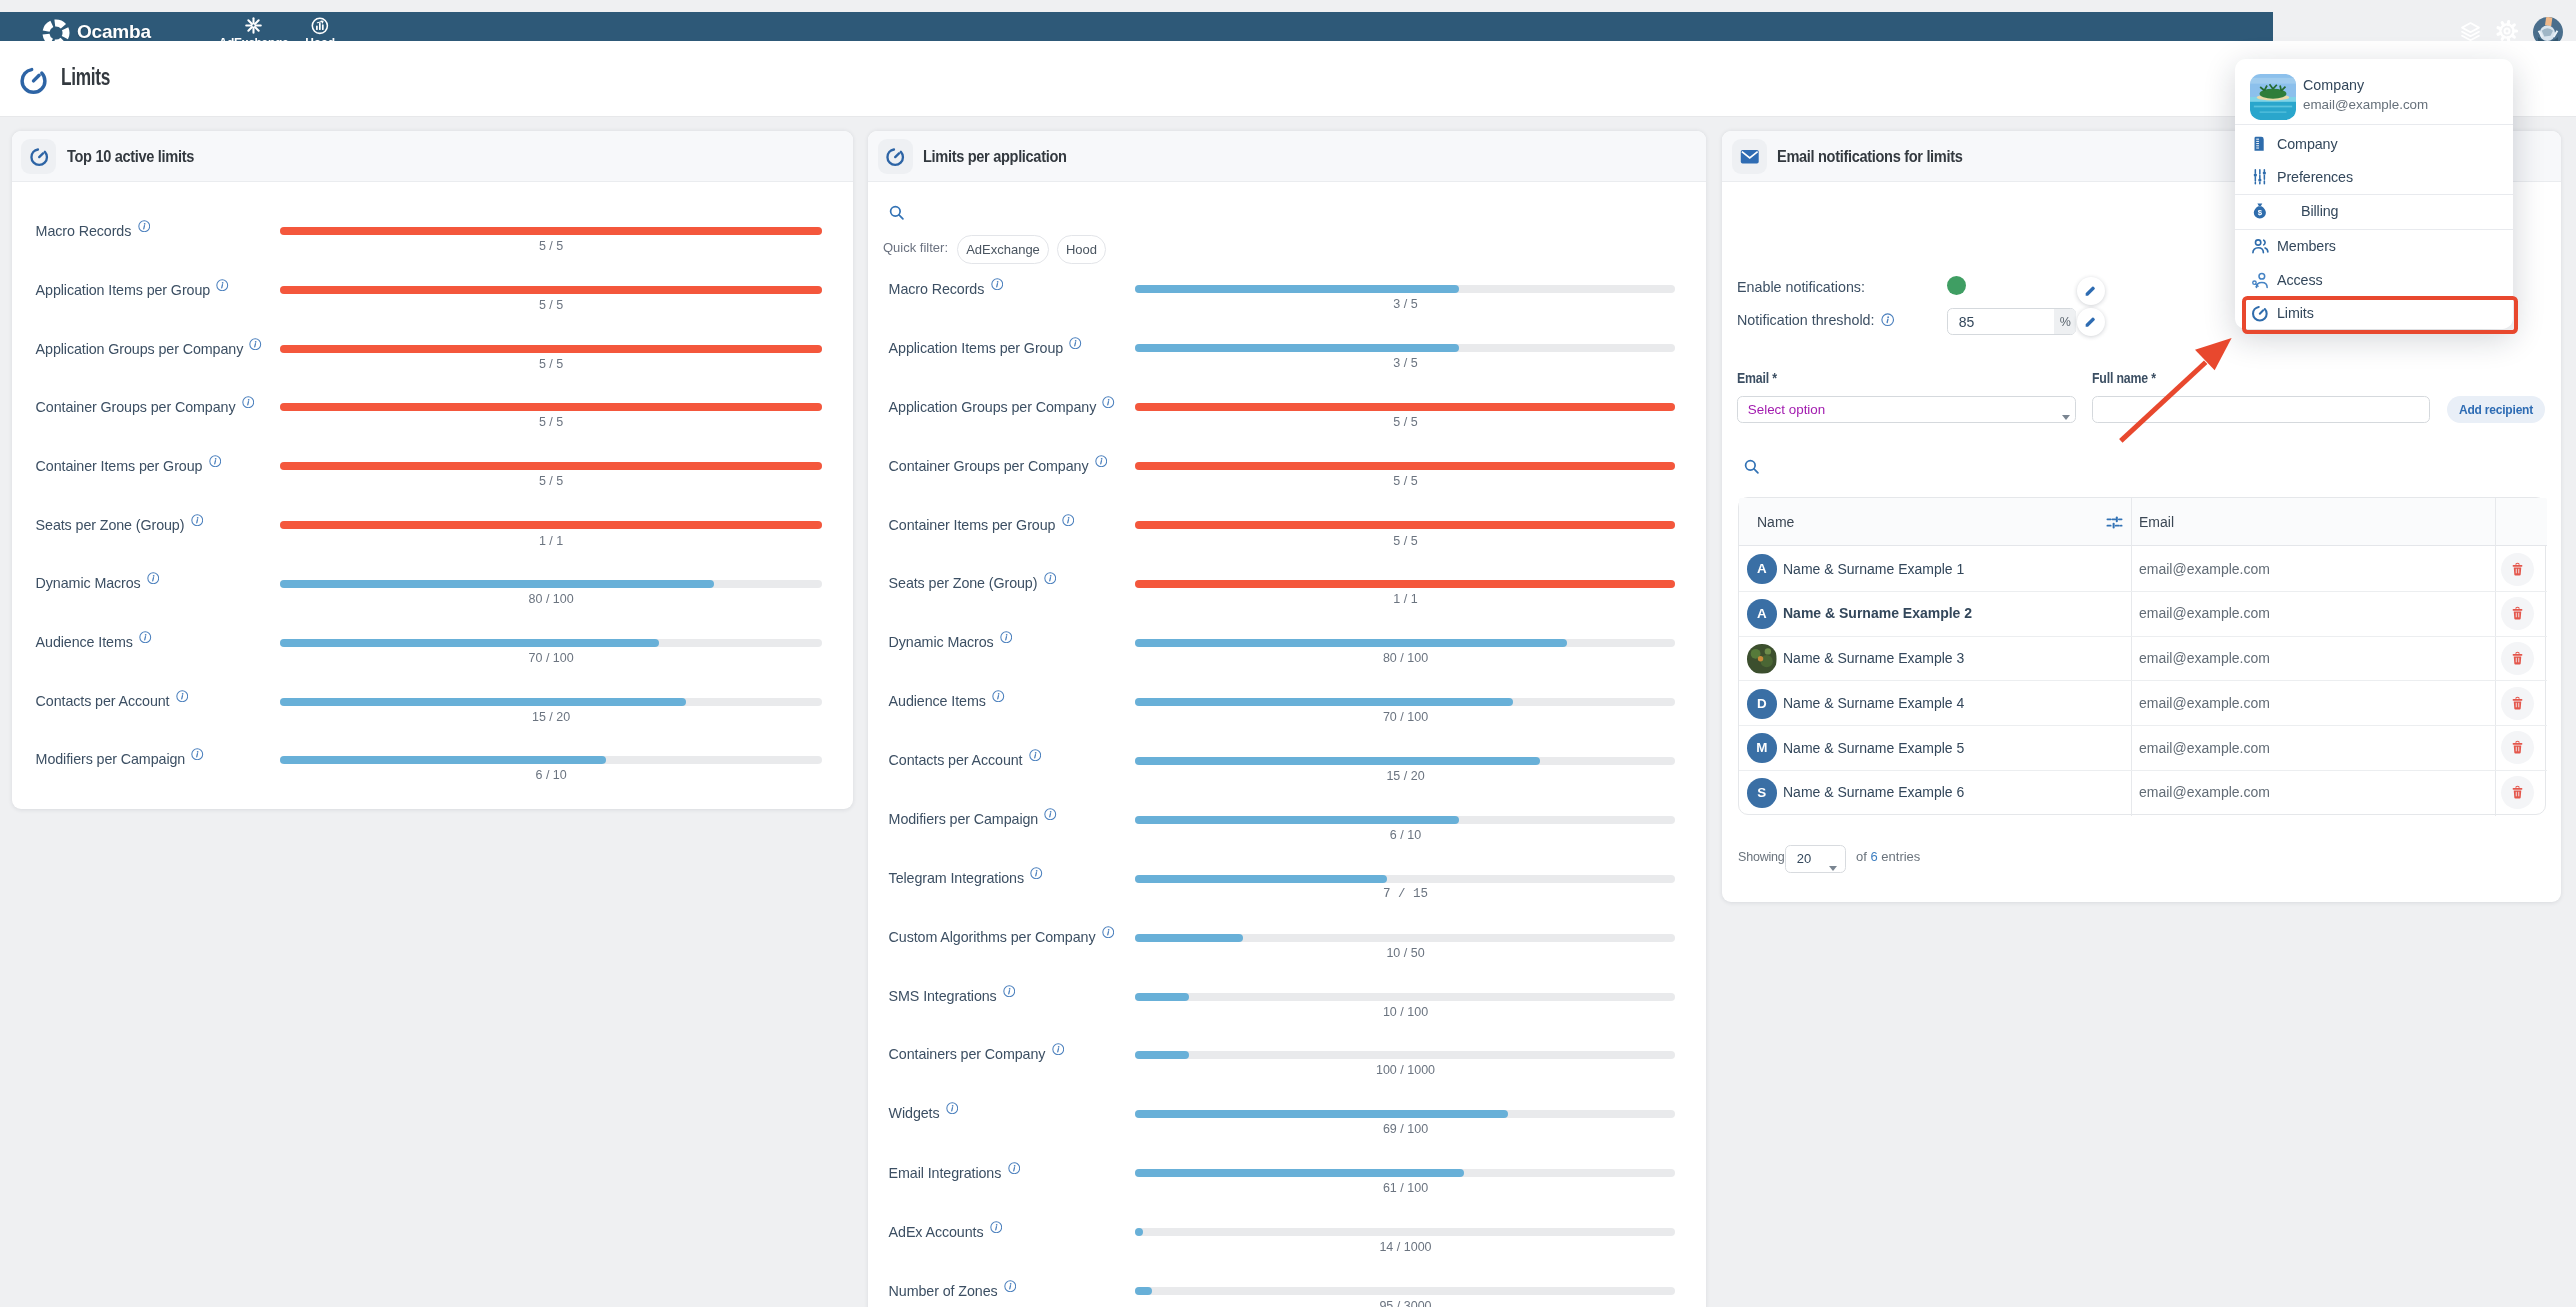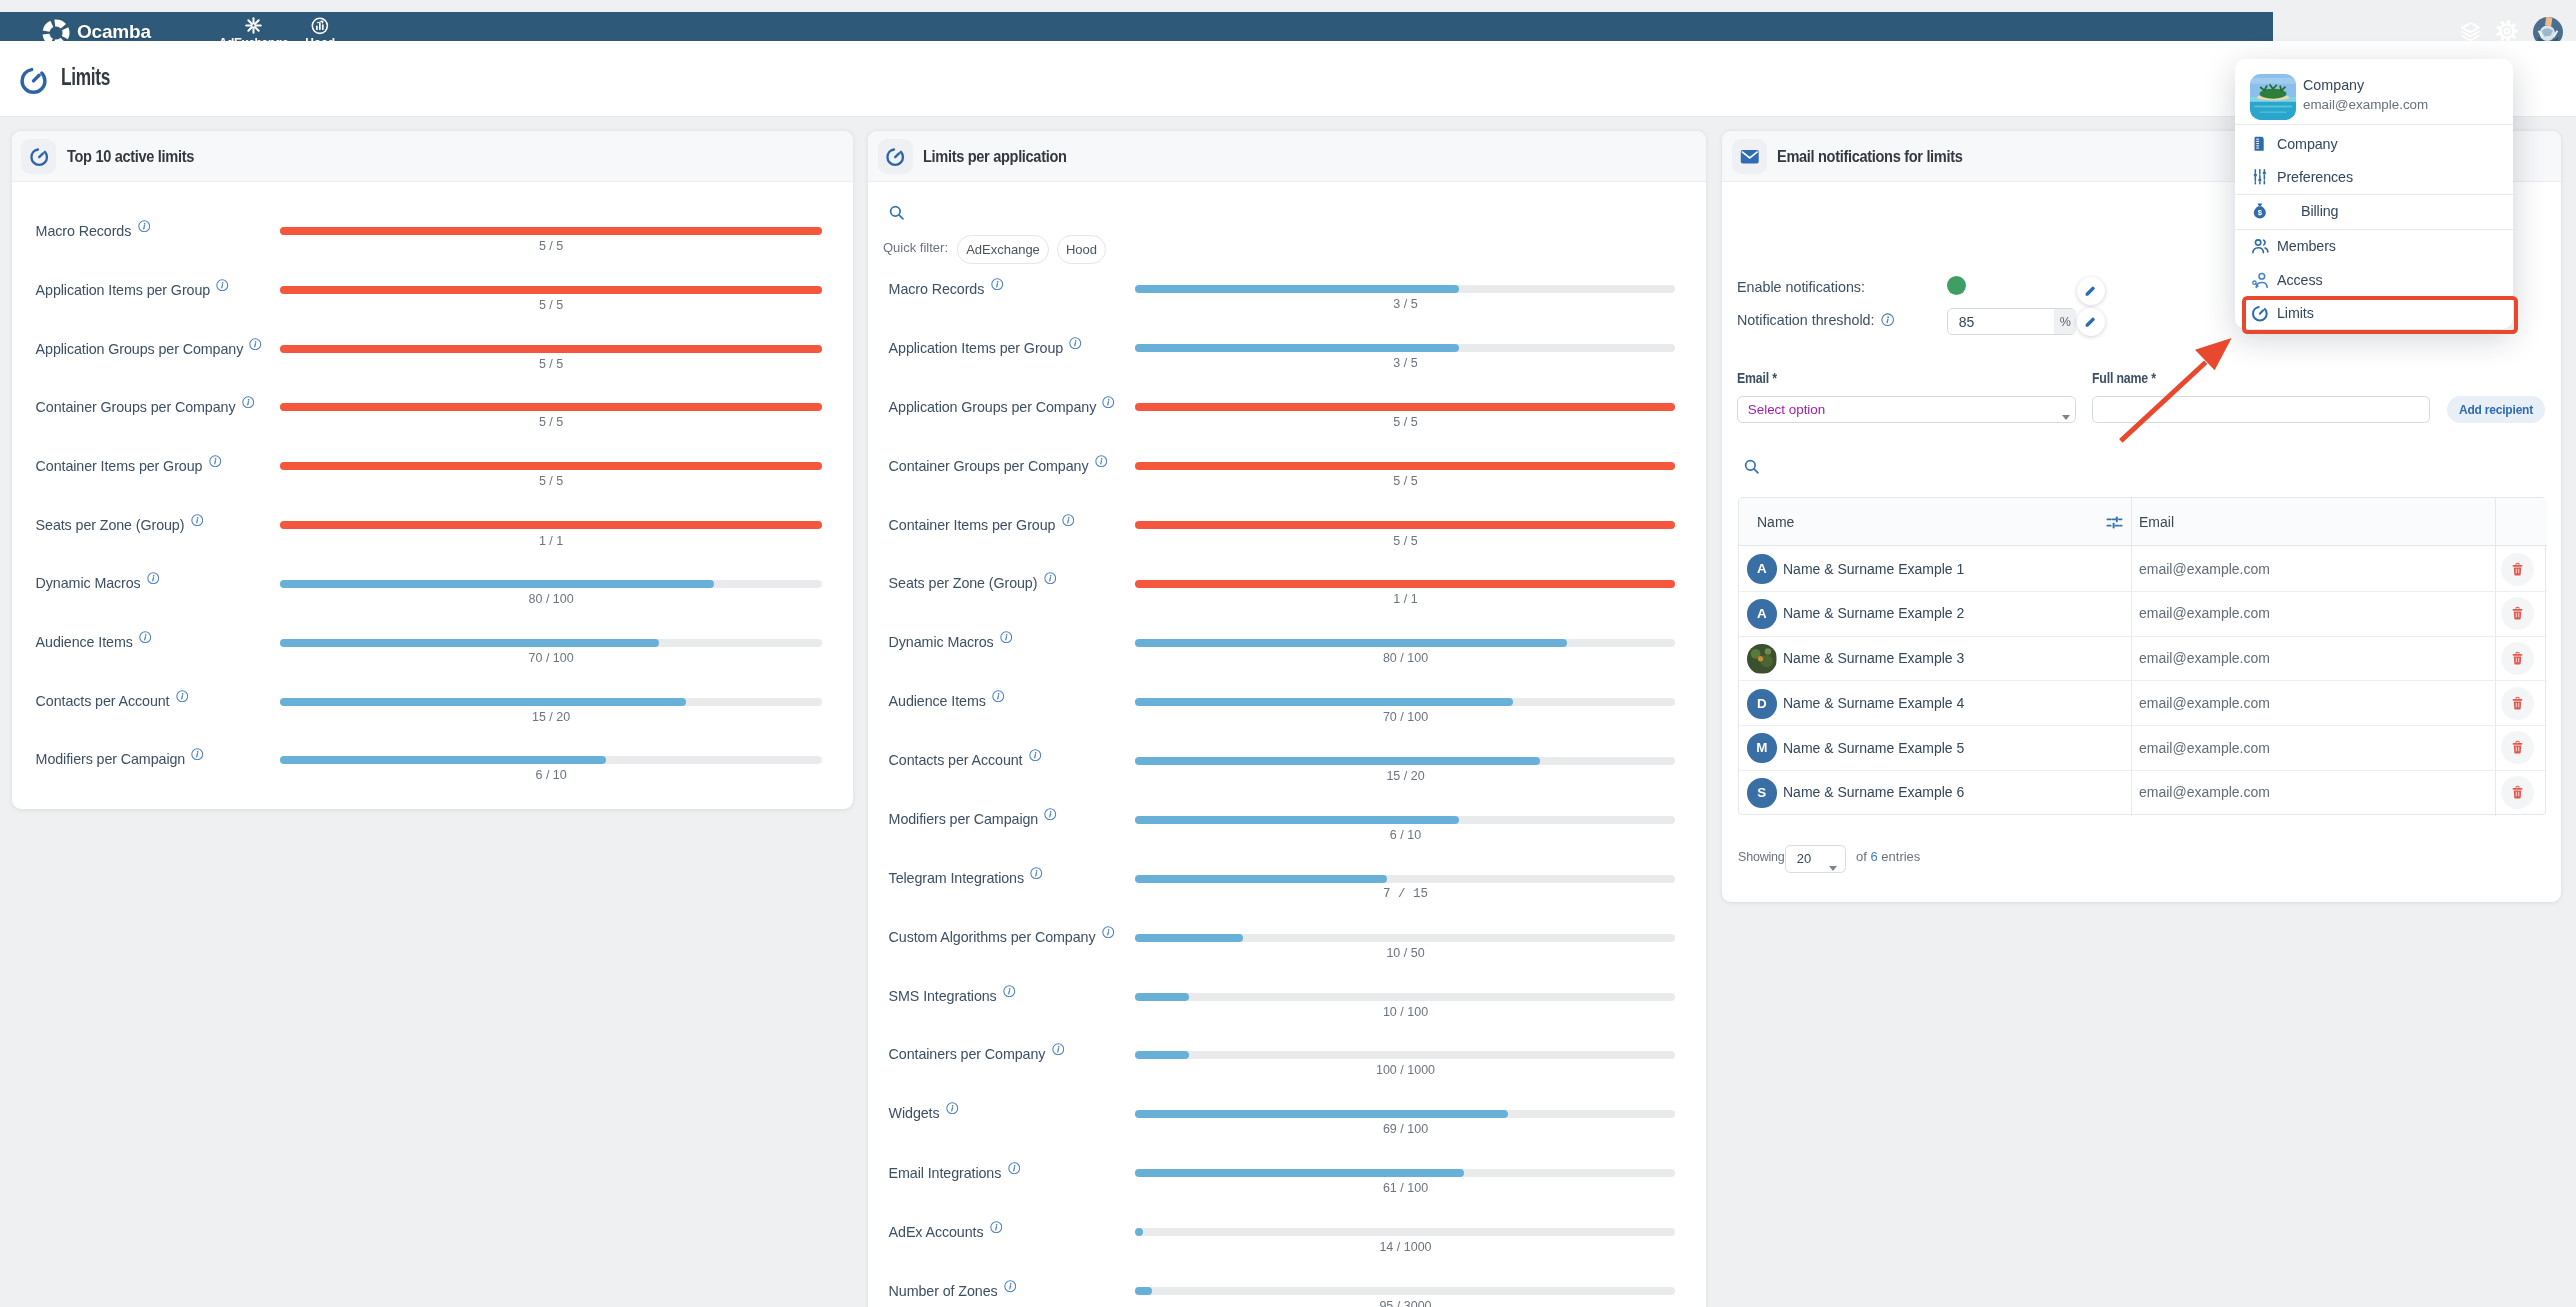--- a/index.html
+++ b/index.html
@@ -352,21 +352,21 @@
     <div style="position:absolute;left:15px;top:265px;width:339px;height:27px;background:#fff;border:0.9px solid #d5d9dd;border-radius:5.4px;">
       <div style="position:absolute;left:9.8px;top:5.4px;width:179px;height:16px;font-size:13.4px;color:#a21caf;">Select option</div>
       <div style="position:absolute;left:324px;top:9.8px;width:10.7px;height:9px;"><span style="display:inline-block;width:0;height:0;border-left:4.5px solid transparent;border-right:4.5px solid transparent;border-top:5.4px solid #7a8591;"></span></div>
     </div>
     <div style="position:absolute;left:370px;top:265px;width:338px;height:27px;background:#fff;border:0.9px solid #d5d9dd;border-radius:5.4px;"></div>
     <div style="position:absolute;left:725px;top:265px;width:98px;height:27px;background:#e9eff7;border-radius:13.4px;display:flex;align-items:center;justify-content:center;font-size:12px;font-weight:bold;color:#2e6cb4;letter-spacing:-0.2px;">Add recipient</div>
     <div style="position:absolute;left:19.7px;top:326px;width:19.7px;height:19.7px;"><svg width="19.7" height="19.7" viewBox="0 0 24 24" style="">
         <circle cx="10.2" cy="10.2" r="5.8" fill="none" stroke="#3272b5" stroke-width="2.1"></circle>
         <path d="M14.6 14.6 L19.4 19.4" stroke="#3272b5" stroke-width="2.1" stroke-linecap="round"></path>
       </svg></div>
-    <div style="position:absolute;left:16px;top:366px;width:808px;height:318px;border:0.9px solid #e5e7ea;border-radius:4px;">
+    <div style="position:absolute;left:16px;top:366px;width:808px;height:318px;border:0.9px solid #e5e7ea;border-radius:10px;">
       <div style="position:absolute;left:0px;top:0px;width:808px;height:48px;background:#fafbfc;border-bottom:0.9px solid #e4e6ea;border-radius:1.8px 1.8px 0 0;"></div>
       <div style="position:absolute;left:18px;top:16px;width:107px;height:18px;font-size:14px;color:#3b4754;">Name</div>
       <div style="position:absolute;left:366px;top:15px;width:19px;height:19px;"><svg width="19" height="19" viewBox="0 0 24 24" style="">
           <path d="M3 8 h10 M17.5 8 h3.5" stroke="#3272b5" stroke-width="2.2" stroke-linecap="round" stroke-dasharray="4.2 2.2"></path>
           <rect x="13.6" y="4.4" width="2.6" height="7.2" rx="1.2" fill="#3272b5"></rect>
           <path d="M3 16 h6 M13.5 16 h7.5" stroke="#3272b5" stroke-width="2.2" stroke-linecap="round" stroke-dasharray="4.2 2.2"></path>
           <rect x="9.6" y="12.4" width="2.6" height="7.2" rx="1.2" fill="#3272b5"></rect>
         </svg></div>
       <div style="position:absolute;left:400px;top:16px;width:107px;height:18px;font-size:14px;color:#3b4754;">Email</div>
       <div style="position:absolute;left:392px;top:0px;width:0.9px;height:318px;background:#e7e9ec;"></div>
@@ -377,21 +377,21 @@
       <div style="position:absolute;left:762px;top:55px;width:33px;height:33px;background:#f4f5f7;border-radius:50%;display:flex;align-items:center;justify-content:center;">
         <svg width="15" height="15" viewBox="0 0 24 24" style="">
           <path d="M9.3 4.2 a2.7 2.2 0 0 1 5.4 0" fill="none" stroke="#e4564b" stroke-width="1.8"></path>
           <rect x="4.2" y="4.8" width="15.6" height="2.6" rx="1.2" fill="#e4564b"></rect>
           <path d="M6 8.6 h12 l-0.9 11.2 a1.8 1.8 0 0 1 -1.8 1.7 h-6.6 a1.8 1.8 0 0 1 -1.8 -1.7 Z" fill="#e4564b"></path>
           <path d="M10 11.5 v6 M14 11.5 v6" stroke="#f5f6f8" stroke-width="1.4" stroke-linecap="round"></path>
         </svg>
       </div>
       <div style="position:absolute;left:0px;top:93px;width:808px;height:0.9px;background:#eceef0;"></div>
       <div style="position:absolute;left:8px;top:101px;width:29.5px;height:29.5px;background:#3a6fa5;border-radius:50%;color:#fff;font-size:13.4px;font-weight:bold;display:flex;align-items:center;justify-content:center;">A</div>
-      <div style="position:absolute;left:44px;top:107px;width:286px;height:18px;font-size:14px;color:#33475b;">Name &amp; Surname Example 2</div>
+      <div style="position:absolute;left:44px;top:107px;width:286px;height:18px;font-size:14px;color:#33475b;font-weight:bold;">Name &amp; Surname Example 2</div>
       <div style="position:absolute;left:400px;top:107px;width:268px;height:18px;font-size:14px;color:#626c76;">email@example.com</div>
       <div style="position:absolute;left:762px;top:99px;width:33px;height:33px;background:#f4f5f7;border-radius:50%;display:flex;align-items:center;justify-content:center;">
         <svg width="15" height="15" viewBox="0 0 24 24" style="">
           <path d="M9.3 4.2 a2.7 2.2 0 0 1 5.4 0" fill="none" stroke="#e4564b" stroke-width="1.8"></path>
           <rect x="4.2" y="4.8" width="15.6" height="2.6" rx="1.2" fill="#e4564b"></rect>
           <path d="M6 8.6 h12 l-0.9 11.2 a1.8 1.8 0 0 1 -1.8 1.7 h-6.6 a1.8 1.8 0 0 1 -1.8 -1.7 Z" fill="#e4564b"></path>
           <path d="M10 11.5 v6 M14 11.5 v6" stroke="#f5f6f8" stroke-width="1.4" stroke-linecap="round"></path>
         </svg>
       </div>
       <div style="position:absolute;left:0px;top:138px;width:808px;height:0.9px;background:#eceef0;"></div>

